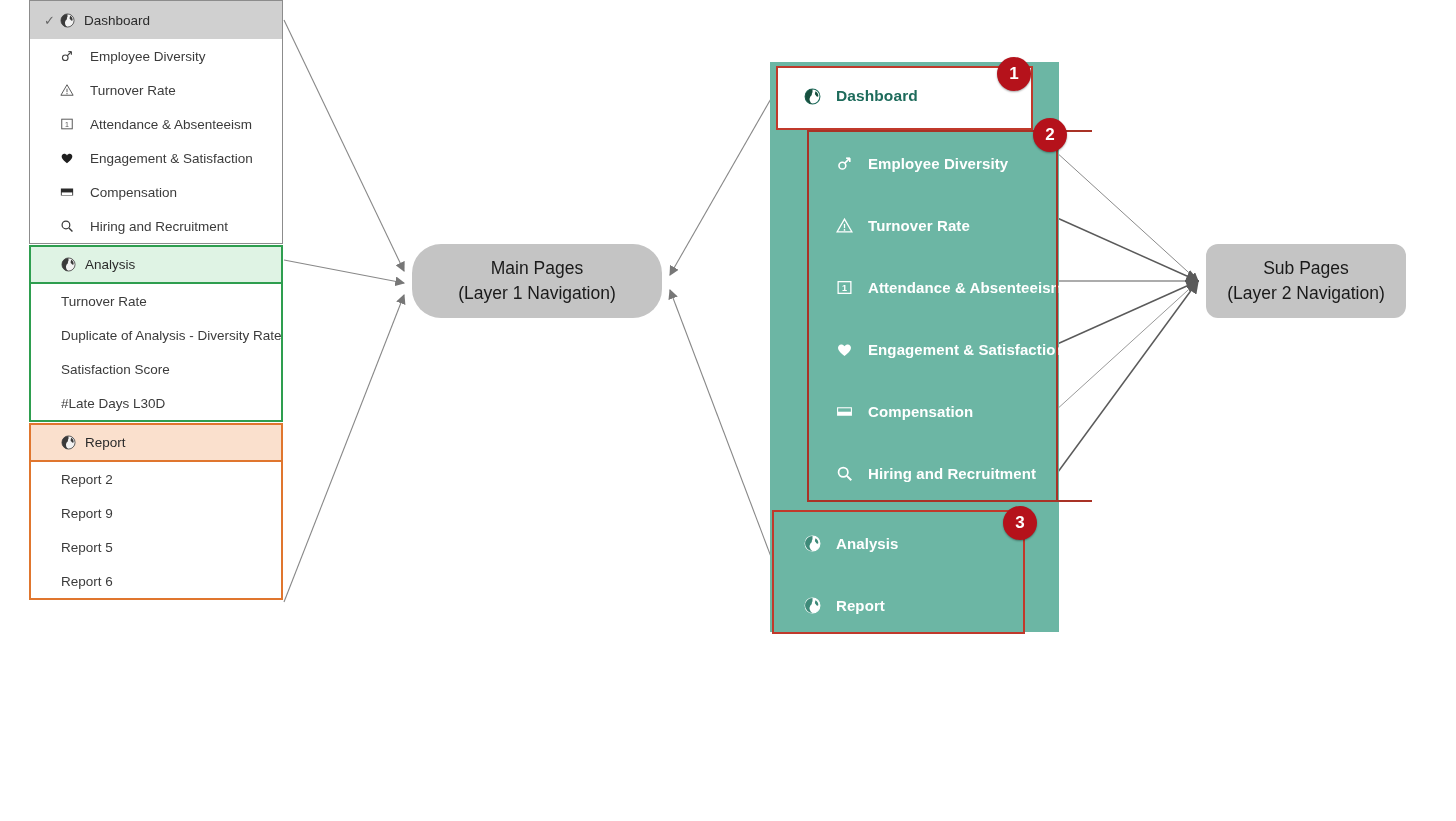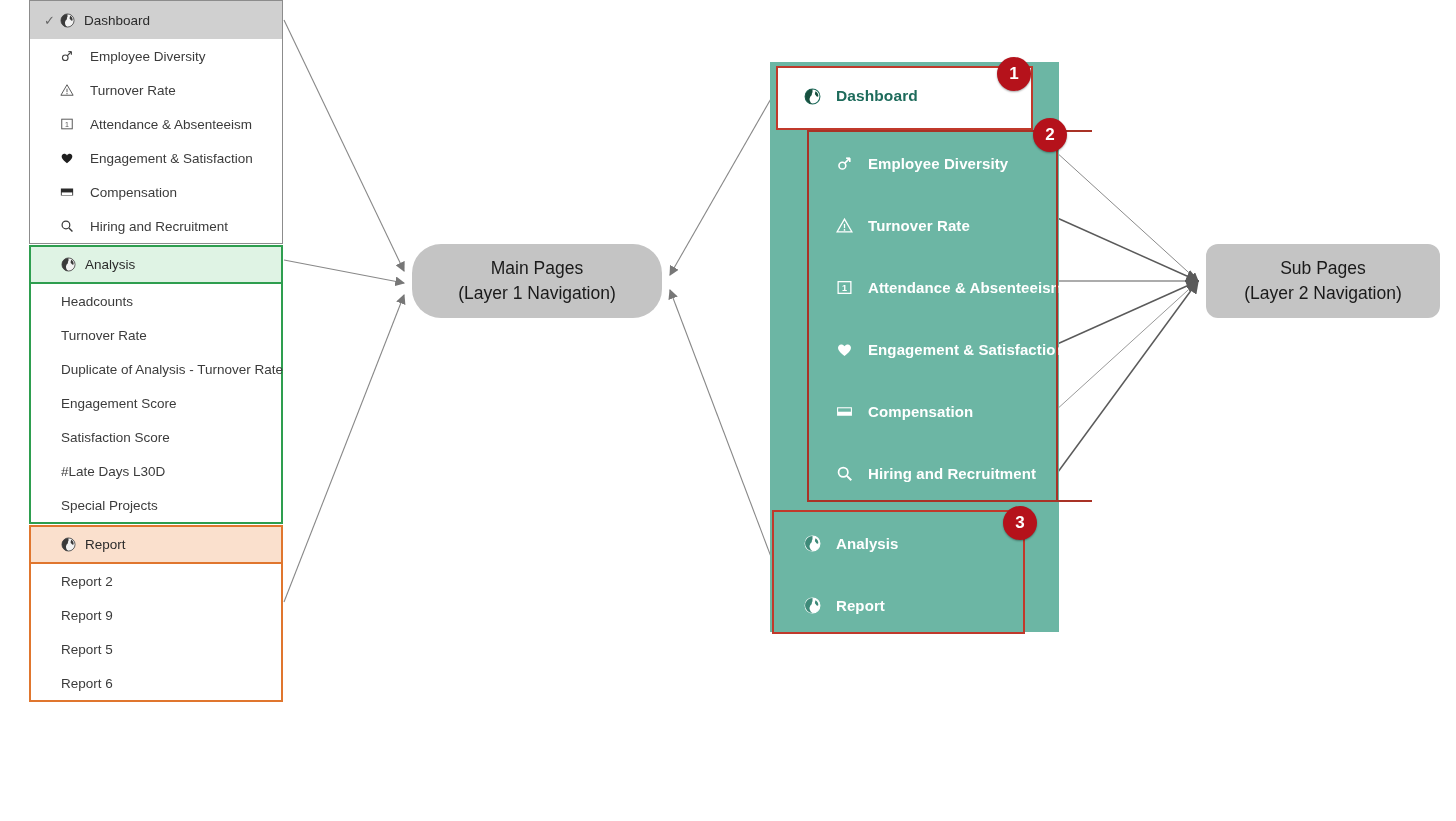--- a/index.html
+++ b/index.html
@@ -104,21 +104,21 @@
   #badge2{left:1033px;top:118px;}
   #badge3{left:1003px;top:506px;}
 
   
   .node{
     position:absolute;background:#c4c4c4;border-radius:12px;
     display:flex;align-items:center;justify-content:center;
     text-align:center;color:#1a1a1a;font-size:17.5px;line-height:25px;
   }
   #node-main{left:412px;top:244px;width:250px;height:74px;border-radius:29px;}
-  #node-sub{left:1206px;top:244px;width:234px;height:74px;}
+  #node-sub{left:1206px;top:244px;width:200px;height:74px;}
 </style>
 </head>
 <body>
 
 <div id="stage">
 
   <svg class="edges" viewBox="0 0 1456 821">
     <defs>
       <marker id="ah" markerWidth="9" markerHeight="9" refX="8" refY="4.5" orient="auto">
         <path d="M0,0 L9,4.5 L0,9 z" fill="#777"></path>
@@ -230,39 +230,30 @@
           <svg width="15" height="15" viewBox="0 0 16 16">
               <circle cx="8" cy="8" r="7" fill="#f2f2f2" stroke="#555" stroke-width="1"></circle>
               <path d="M8 1a7 7 0 0 0 0 14 5 5 0 0 1-2-7c2-1 1-3 2-4z" fill="#3a3a3a"></path>
               <path d="M11 3c1.5 1 2.5 2.5 2.5 4.5 0 1-1.5 1-2 0-.4-.9-1.5-1.2-1.2-2.3.2-.9.2-1.7.7-2.2z" fill="#3a3a3a"></path>
             </svg>
         </span>
         <span class="lbl">Analysis</span>
       </div>
       <div class="grp-body">
         <div class="row">
-            <span class="rlbl">Headcounts</span>
-          </div>
-        <div class="row">
             <span class="rlbl">Turnover Rate</span>
           </div>
         <div class="row">
-            <span class="rlbl">Duplicate of Analysis - Turnover Rate</span>
-          </div>
-        <div class="row">
-            <span class="rlbl">Engagement Score</span>
+            <span class="rlbl">Duplicate of Analysis - Diversity Rate</span>
           </div>
         <div class="row">
             <span class="rlbl">Satisfaction Score</span>
           </div>
         <div class="row">
             <span class="rlbl">#Late Days L30D</span>
-          </div>
-        <div class="row">
-            <span class="rlbl">Special Projects</span>
           </div>
       </div>
     </div>
 
     <div class="grp" id="grp-report">
       <div class="grp-head">
         <span class="chk"></span>
         <span class="gicon">
           <svg width="15" height="15" viewBox="0 0 16 16">
               <circle cx="8" cy="8" r="7" fill="#f2f2f2" stroke="#555" stroke-width="1"></circle>

